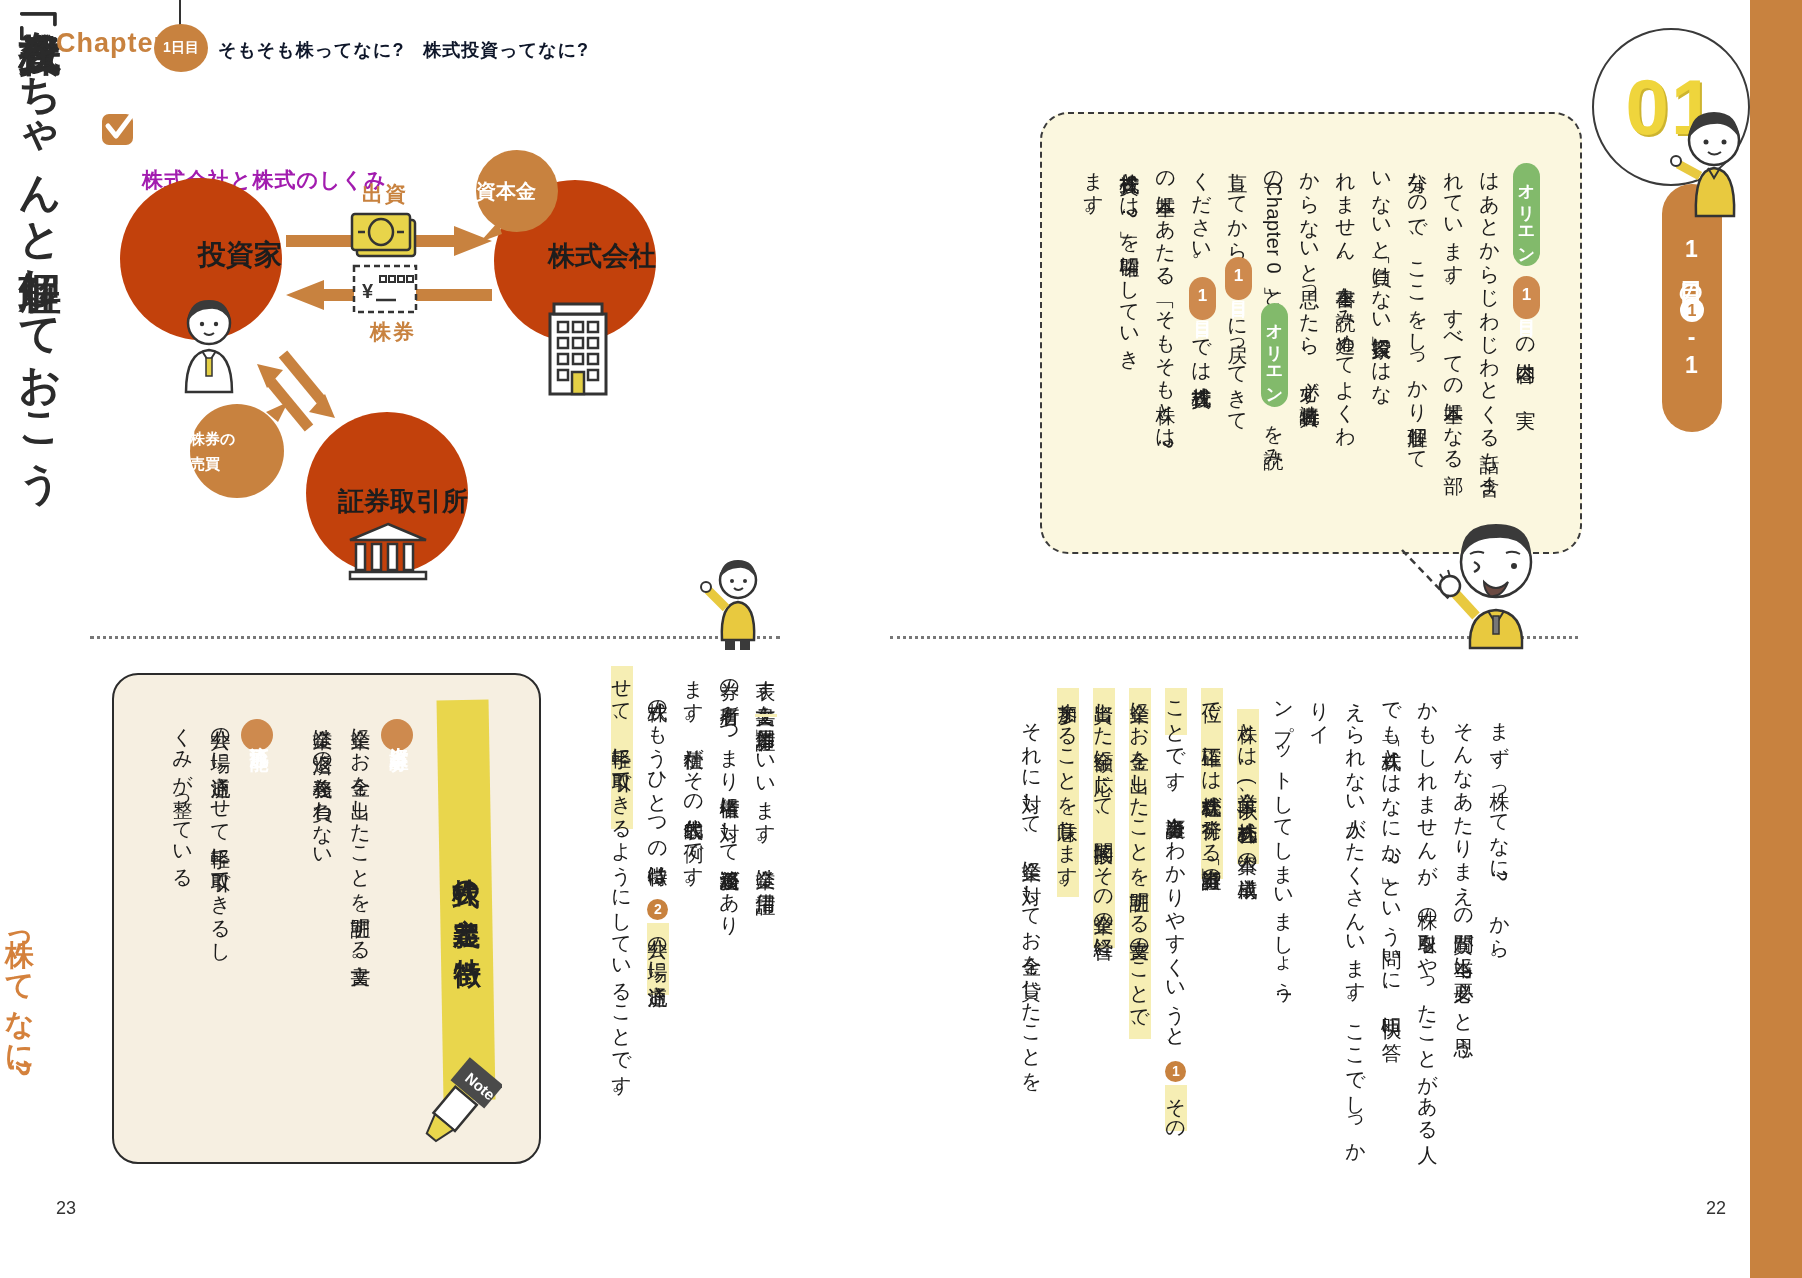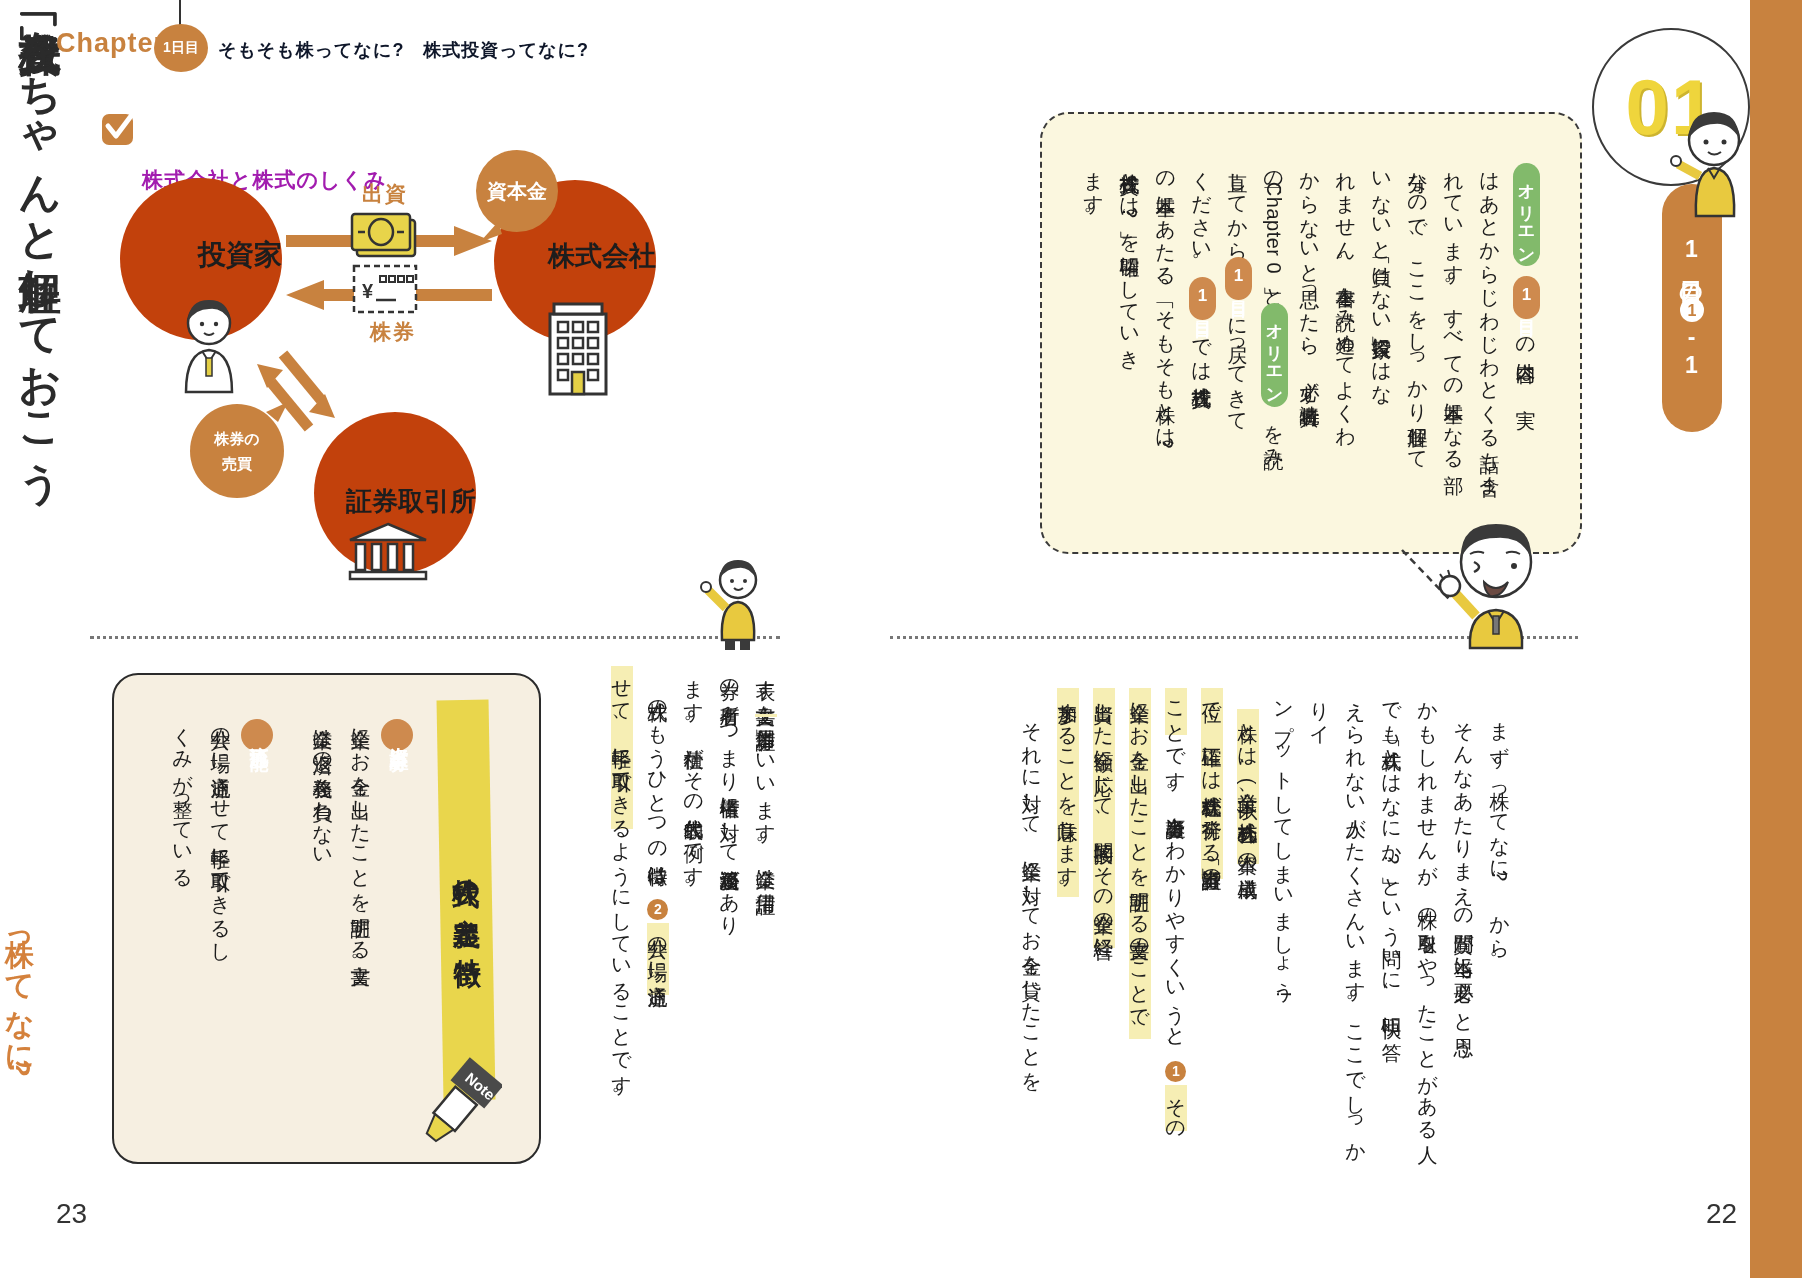--- a/index.html
+++ b/index.html
@@ -29,21 +29,21 @@
   .hdr-title{left:218px;top:38px;font-size:18px;font-weight:600;color:#0f172a;letter-spacing:1px;}
 
   
   .checkbox{left:102px;top:114px;width:31px;height:31px;background:#C8823F;border-radius:7px;}
   .check-label{left:142px;top:118px;font-size:21px;font-weight:700;color:#a21caf;letter-spacing:1px;margin-top:48px;}
 
   
   .ycircle{position:absolute;border-radius:50%;background:#c2410c;display:flex;justify-content:flex-end;}
   .ycircle span{font-weight:700;color:#1d1d1d;}
   .ocircle{position:absolute;border-radius:50%;background:#C8823F;color:#fff;display:flex;
-           flex-direction:column;align-items:center;justify-content:center;font-weight:700;}
+           flex-direction:column;align-items:flex-start;justify-content:center;font-weight:700;}
   .flow-label{position:absolute;font-size:21px;font-weight:700;color:#C8823F;letter-spacing:2px;}
 
   
   .note-box{left:112px;top:673px;width:425px;height:487px;background:#F6EFE1;
             border:2.5px solid #2b2b2b;border-radius:26px;}
   .banner{left:440px;top:700px;width:52px;height:400px;background:#E9D64C;transform:rotate(-1deg);
           display:flex;align-items:center;justify-content:center;}
   .banner span{writing-mode:vertical-rl;text-orientation:mixed;font-size:27px;font-weight:800;color:#222;letter-spacing:3px;}
   .note-pill{font-size:19px;width:32px;border-radius:17px;padding:12px 0;}
   .gapcol{margin-right:26px;}
@@ -64,21 +64,21 @@
                  font-weight:800;letter-spacing:2px;}
   .cnum-inv{display:inline-block;width:24px;height:24px;line-height:24px;border-radius:50%;
             background:#fff;color:#C8823F;font-size:16px;font-weight:800;text-align:center;
             text-orientation:upright;letter-spacing:0;margin:2px 0;}
   .main-title{left:1586px;top:146px;height:916px;writing-mode:vertical-rl;text-orientation:mixed;
               font-size:42px;font-weight:900;color:#2b2b2b;letter-spacing:0;line-height:80px;z-index:3;}
   .section-head{left:1534px;top:672px;height:230px;writing-mode:vertical-rl;text-orientation:mixed;
                 font-size:29px;font-weight:800;color:#D4813C;letter-spacing:2px;}
   .side-band{left:1750px;top:0;width:52px;height:1278px;background:#C8823F;z-index:2;}
 
-  .pagenum{font-size:28px;color:#333;}
+  .pagenum{font-size:18px;color:#333;}
   .char{z-index:5;}
 </style>
 </head>
 <body>
 
 <div class="abs hdr-line"></div>
 <div class="abs chapter">Chapter 1</div>
 <div class="abs day-badge">1日目</div>
 <div class="abs hdr-title">そもそも株ってなに?　株式投資ってなに?</div>
 
@@ -88,21 +88,21 @@
   </svg>
 </div>
 <div class="abs check-label">株式会社と株式のしくみ</div>
 
 <div class="ycircle" style="left:120px;top:178px;width:162px;height:162px;">
   <span style="font-size:28px;margin-top:58px;">投資家</span>
 </div>
 <div class="ycircle" style="left:494px;top:180px;width:162px;height:162px;">
   <span style="font-size:27px;margin-top:58px;">株式会社</span>
 </div>
-<div class="ycircle" style="left:314px;top:412px;width:162px;height:162px;">
+<div class="ycircle" style="left:306px;top:412px;width:162px;height:162px;">
   <span style="font-size:26px;margin-top:72px;">証券取引所</span>
 </div>
 
 <div class="ocircle" style="left:476px;top:150px;width:82px;height:82px;font-size:20px;z-index:3;">
   <span>資本金</span>
   <svg width="26" height="24" style="position:absolute;left:2px;bottom:-12px" viewBox="0 0 26 24">
     <polygon points="2,22 20,2 24,14" fill="#C8823F"></polygon>
   </svg>
 </div>
 

